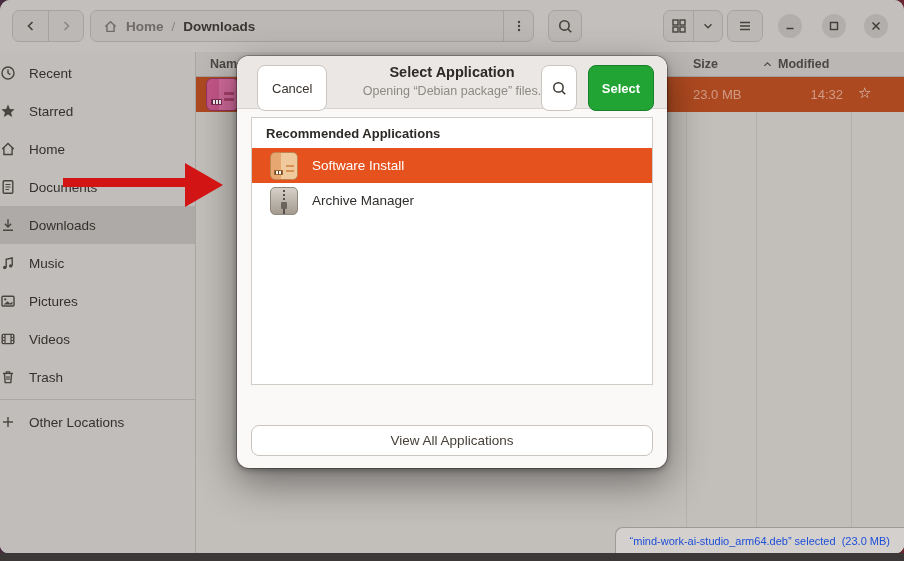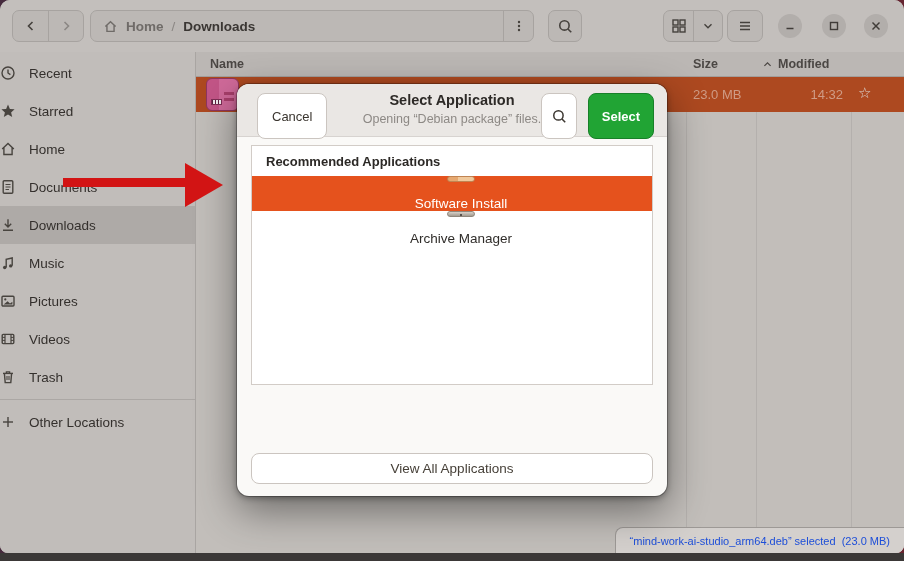--- a/index.html
+++ b/index.html
@@ -82,37 +82,37 @@
     border:1px solid #7e2f55;
     background-image:repeating-linear-gradient(90deg,#5c2040 0 1px,transparent 1px 3px); }
 
   
   .status-bar { position:absolute; right:0; bottom:0; height:26px; padding:0 14px;
     background:#d4d0cd; border-top:1px solid #9d9996; border-left:1px solid #9d9996;
     border-radius:8px 0 0 0; display:flex; align-items:center; z-index:10;
     font-size:11px; color:#1d4ed8; white-space:pre; }
 
   
-  .dialog { position:absolute; left:237px; top:84px; width:430px; height:412px; z-index:40;
+  .dialog { position:absolute; left:237px; top:56px; width:430px; height:412px; z-index:40;
     background:#faf9f7; border-radius:12px; box-shadow:0 2px 6px rgba(0,0,0,.35), 0 14px 40px rgba(0,0,0,.45), 0 0 0 1px rgba(0,0,0,.25); }
   .dlg-header { position:relative; height:53px; background:#eae7e4; border-bottom:1px solid #d7d3d0; border-radius:12px 12px 0 0; }
   .dlg-title-wrap { position:absolute; left:0; right:0; top:8px; text-align:center; pointer-events:none; }
   .dlg-title { font-size:14.5px; font-weight:bold; color:#2d2a27; }
   .dlg-subtitle { font-size:12.5px; color:#8d8985; margin-top:4px; }
   .dlg-btn { position:absolute; top:9px; height:46px; background:#ffffff; border:1px solid #cbc5c0;
     border-radius:8px; font-size:13px; color:#3a352f; display:flex; align-items:center; justify-content:center; }
   .btn-cancel { left:20px; padding:0 14px; }
   .btn-dlg-search { left:304px; width:36px; }
   .btn-select { left:351px; width:66px; background:#21a434; border-color:#188029; color:#ffffff; font-weight:bold; }
 
-  .app-frame { position:absolute; left:14px; top:61px; width:402px; height:240px; background:#ffffff;
+  .app-frame { position:absolute; left:14px; top:61px; width:402px; height:268px; background:#ffffff;
     border:1px solid #d2ccc7; overflow:hidden; }
   .section-header { height:30px; display:flex; align-items:center; padding-left:14px;
     font-size:13px; font-weight:bold; color:#2c2926; }
-  .app-row { height:35px; display:flex; align-items:center; padding-left:18px; gap:14px; font-size:13.5px; color:#302d2a;flex-direction:column; }
+  .app-row { height:35px; display:flex; align-items:center; padding-left:18px; gap:14px; font-size:13.5px; color:#302d2a; }
   .app-row.selected { background:#e5521d; color:#ffffff; }
 
   .swinstall-icon { width:28px; height:28px; border-radius:5px; position:relative; overflow:hidden;
     background:linear-gradient(90deg,#e6a870 0 40%,#f0c99c 40%); border:1px solid #c08452; }
   .swinstall-icon .barcode { position:absolute; left:3px; bottom:4px; width:9px; height:5px; background:#fcf9f5;
     border:1px solid #9a6635; background-image:repeating-linear-gradient(90deg,#6b4520 0 1px,transparent 1px 3px); }
   .swinstall-icon .dash1 { position:absolute; right:3px; top:12px; width:8px; height:2px; background:#d89055; }
   .swinstall-icon .dash2 { position:absolute; right:3px; top:17px; width:8px; height:2px; background:#d89055; }
 
   .archive-icon { width:28px; height:28px; border-radius:5px; position:relative;

